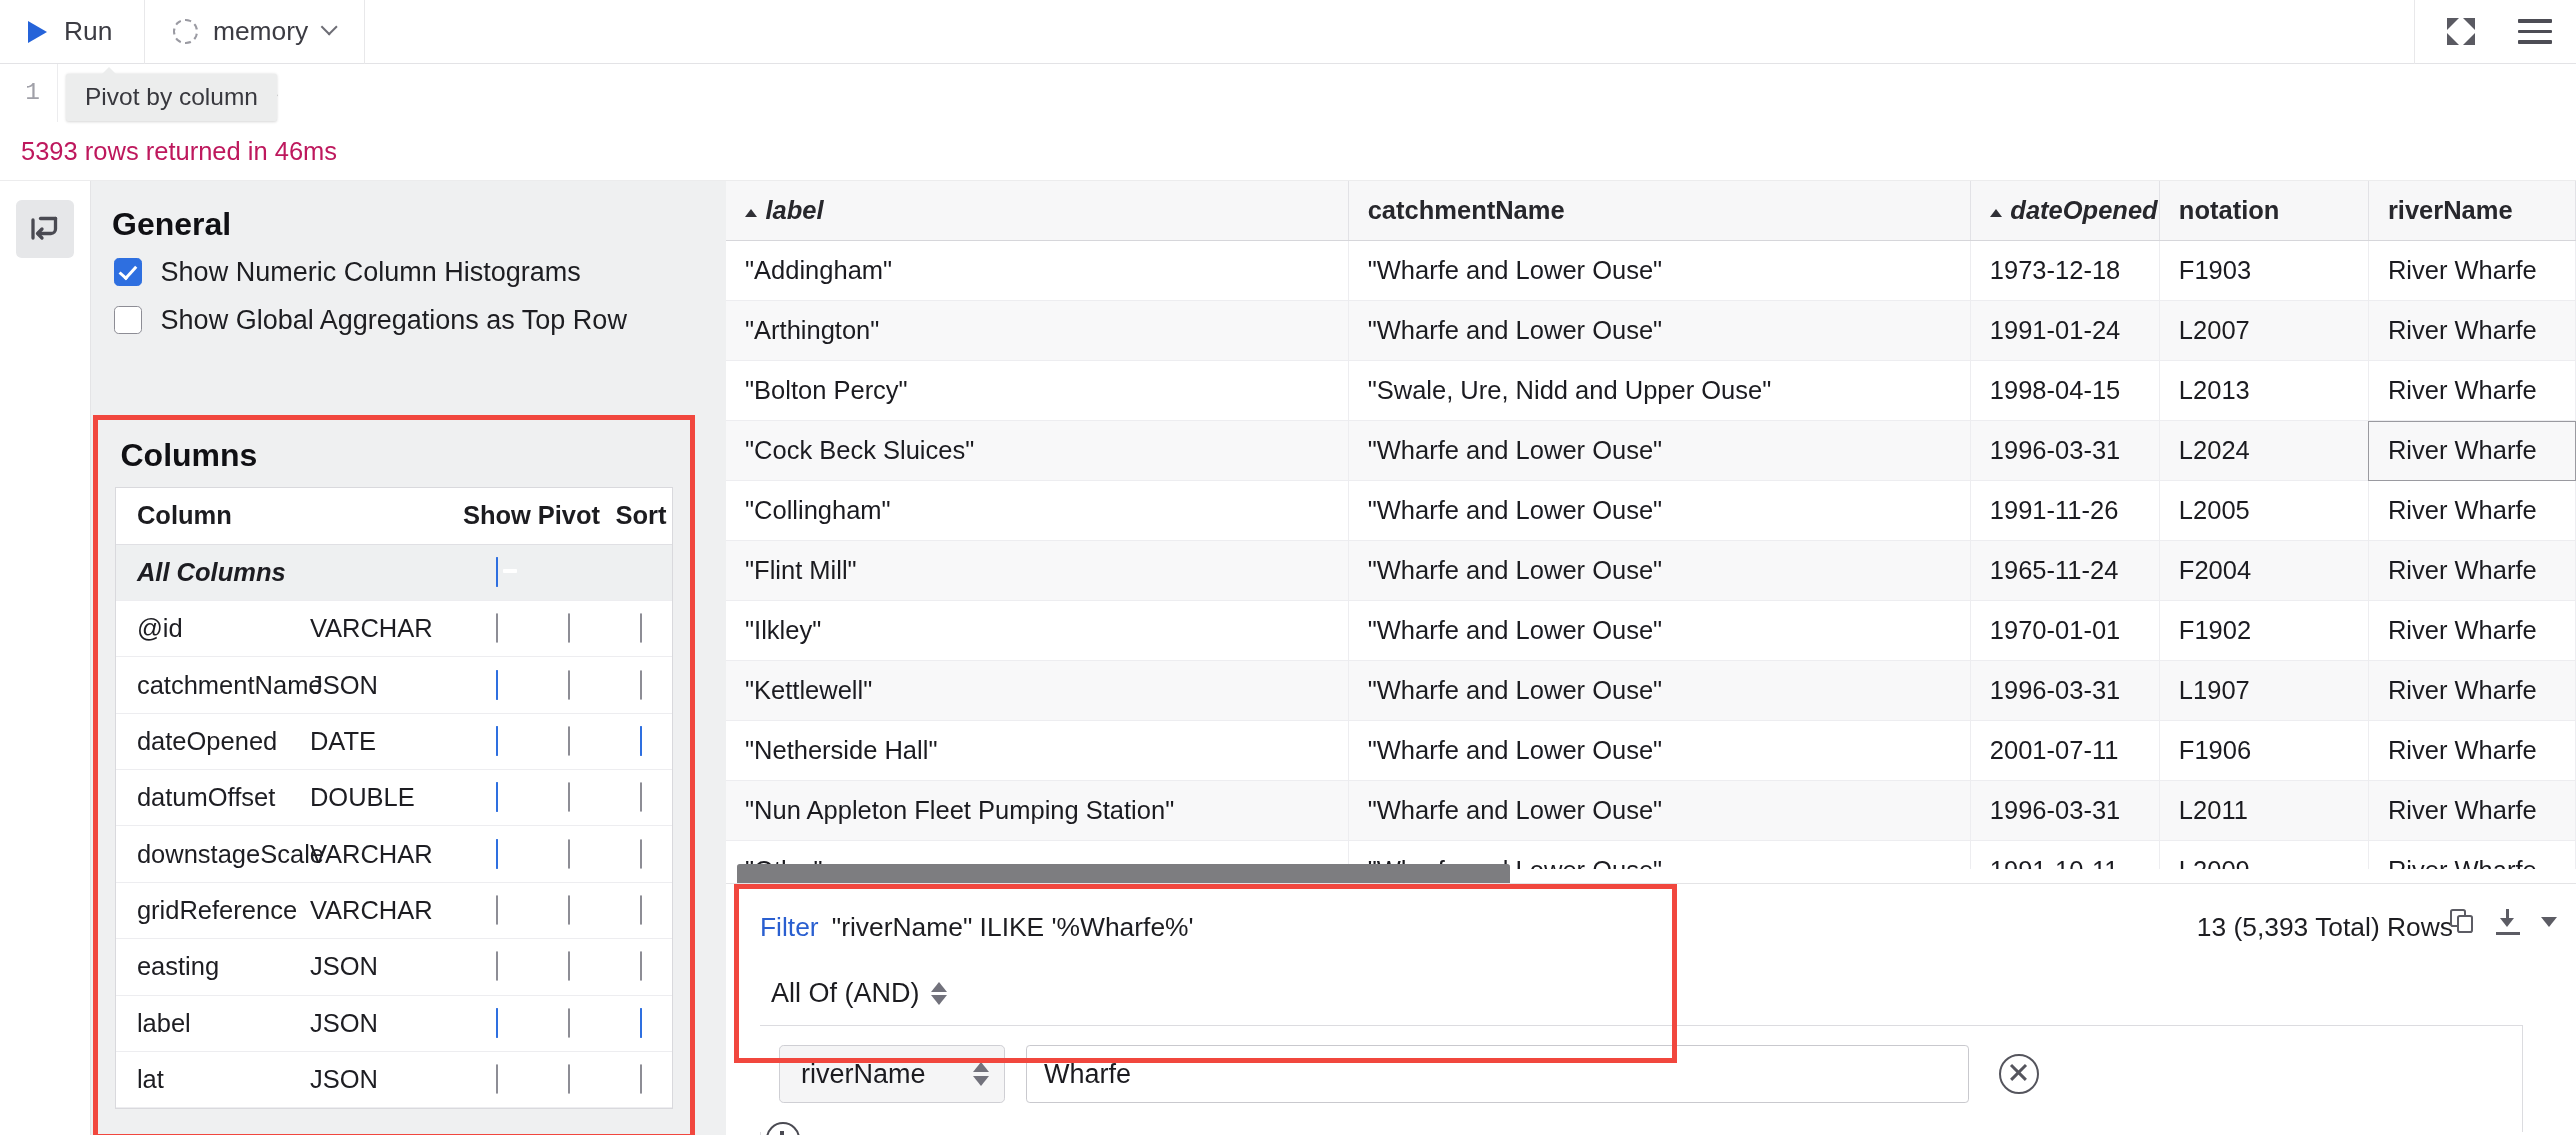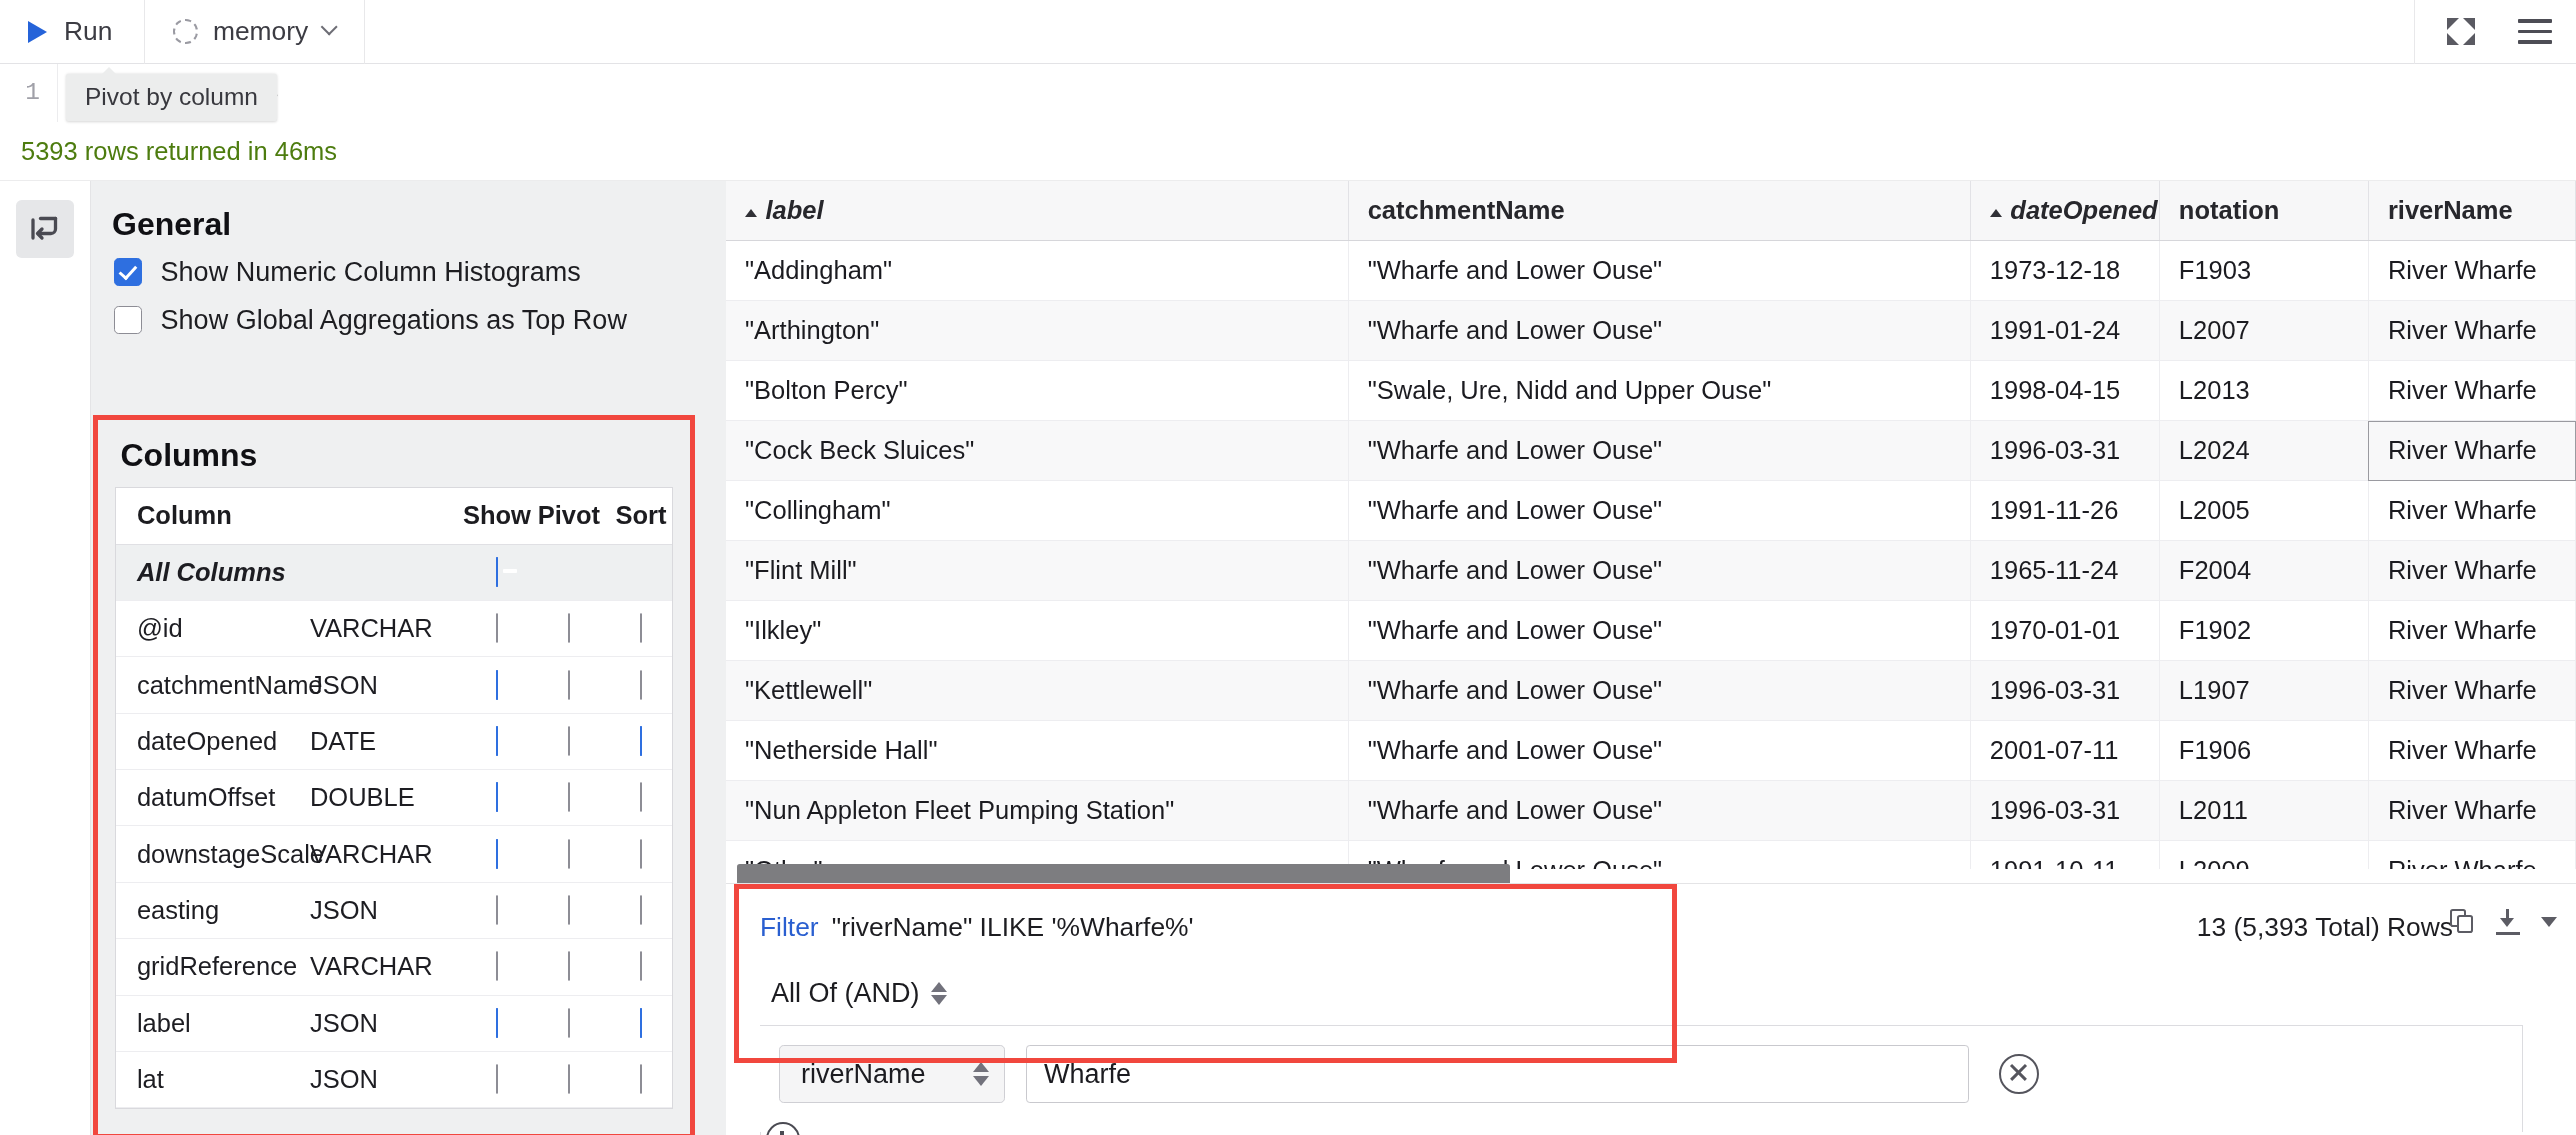--- a/index.html
+++ b/index.html
@@ -78,21 +78,21 @@
   .tooltip:after {
     content:""; position:absolute; top:-7.5px; left: 36px;
     border-left: 7.5px solid transparent; border-right: 7.5px solid transparent;
     border-bottom: 7.5px solid #eceded;
   }
 
   
   .status {
     position: absolute; top: 123px; left: 0; width: 2576px; height: 58px;
     background: #ffffff; display: flex; align-items: center;
-    padding-left: 21px; font-size: 25.5px; color: #4d7c0f;
+    padding-left: 21px; font-size: 25.5px; color: #be185d;
     border-bottom: 0.9px solid #ececed;
   }
 
   
   .left-panel {
     position: absolute; top: 181px; left: 0; width: 726px; height: 982px;
     background: #eff0f1;
   }
   .panel-tabstrip {
     position: absolute; top: 0; left: 0; width: 91px; height: 954px;
@@ -379,29 +379,29 @@
                   <td class="c-sort"><span class="cbx"></span></td>
                 </tr>
                 <tr>
                   <td class="c-name">downstageScale</td>
                   <td class="c-type">VARCHAR</td>
                   <td class="c-show"><span class="cbx checked"></span></td>
                   <td class="c-pivot"><span class="cbx"></span></td>
                   <td class="c-sort"><span class="cbx"></span></td>
                 </tr>
                 <tr>
+                  <td class="c-name">gridReference</td>
+                  <td class="c-type">VARCHAR</td>
+                  <td class="c-show"><span class="cbx"></span></td>
+                  <td class="c-pivot"><span class="cbx"></span></td>
+                  <td class="c-sort"><span class="cbx"></span></td>
+                </tr>
+                <tr>
                   <td class="c-name">easting</td>
                   <td class="c-type">JSON</td>
-                  <td class="c-show"><span class="cbx"></span></td>
-                  <td class="c-pivot"><span class="cbx"></span></td>
-                  <td class="c-sort"><span class="cbx"></span></td>
-                </tr>
-                <tr>
-                  <td class="c-name">gridReference</td>
-                  <td class="c-type">VARCHAR</td>
                   <td class="c-show"><span class="cbx"></span></td>
                   <td class="c-pivot"><span class="cbx"></span></td>
                   <td class="c-sort"><span class="cbx"></span></td>
                 </tr>
                 <tr>
                   <td class="c-name">label</td>
                   <td class="c-type">JSON</td>
                   <td class="c-show"><span class="cbx checked"></span></td>
                   <td class="c-pivot"><span class="cbx"></span></td>
                   <td class="c-sort"><span class="cbx checked"></span></td>

